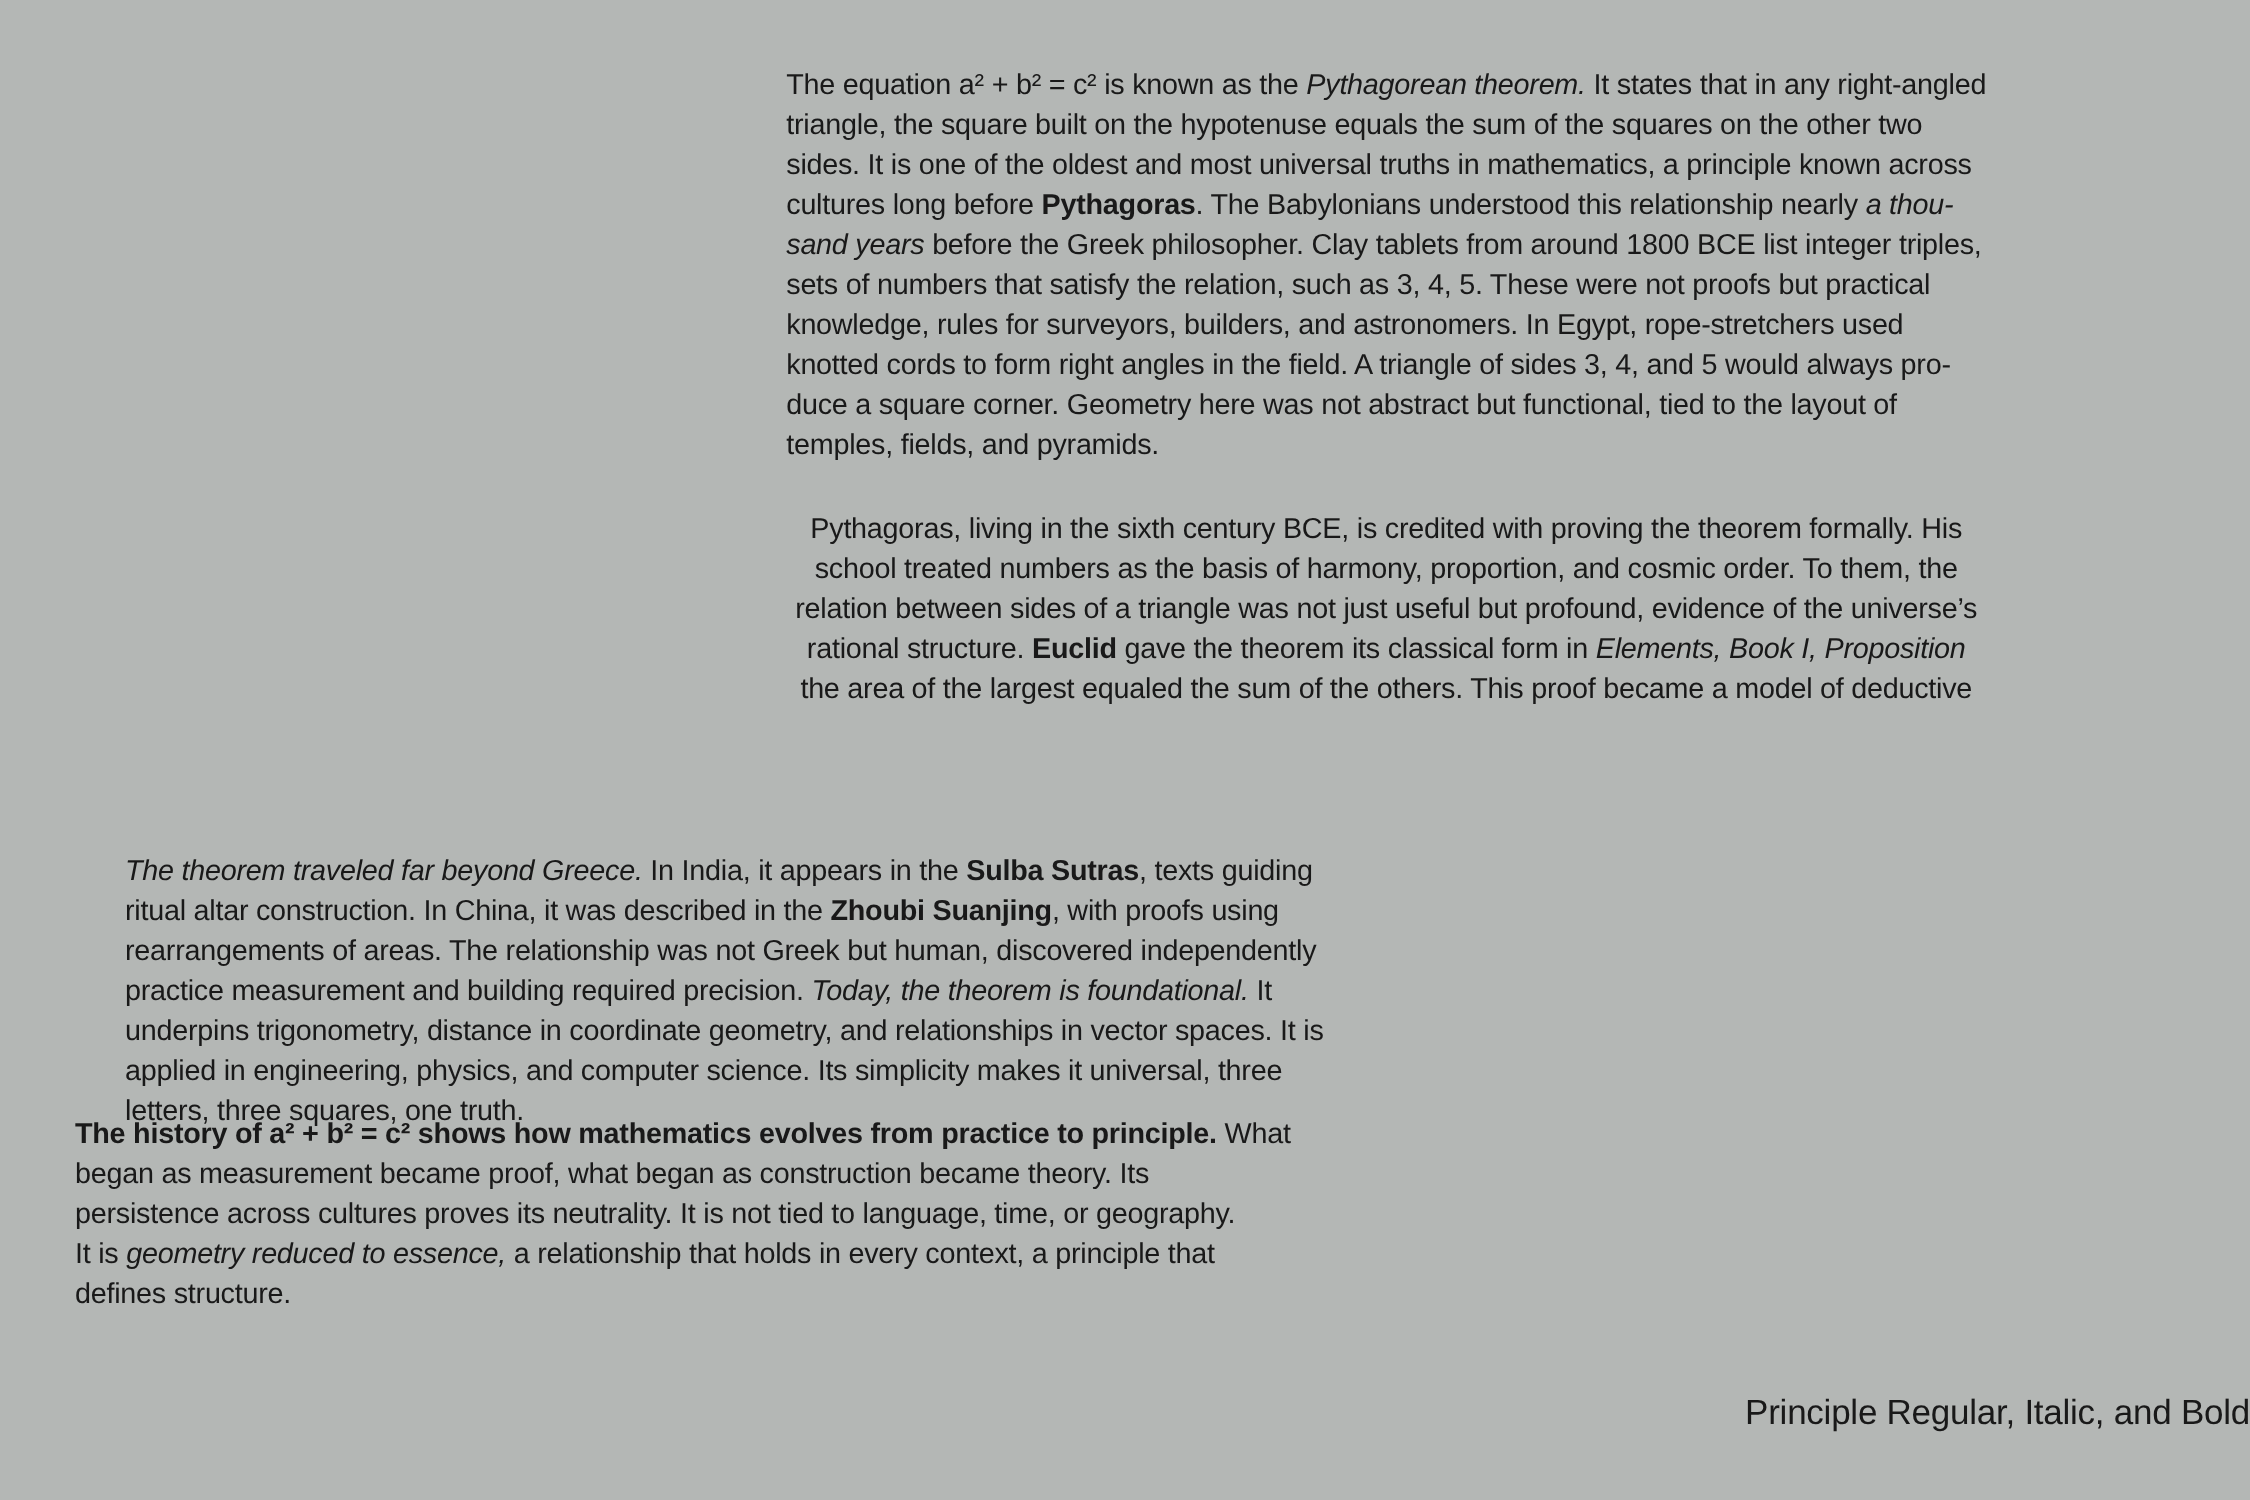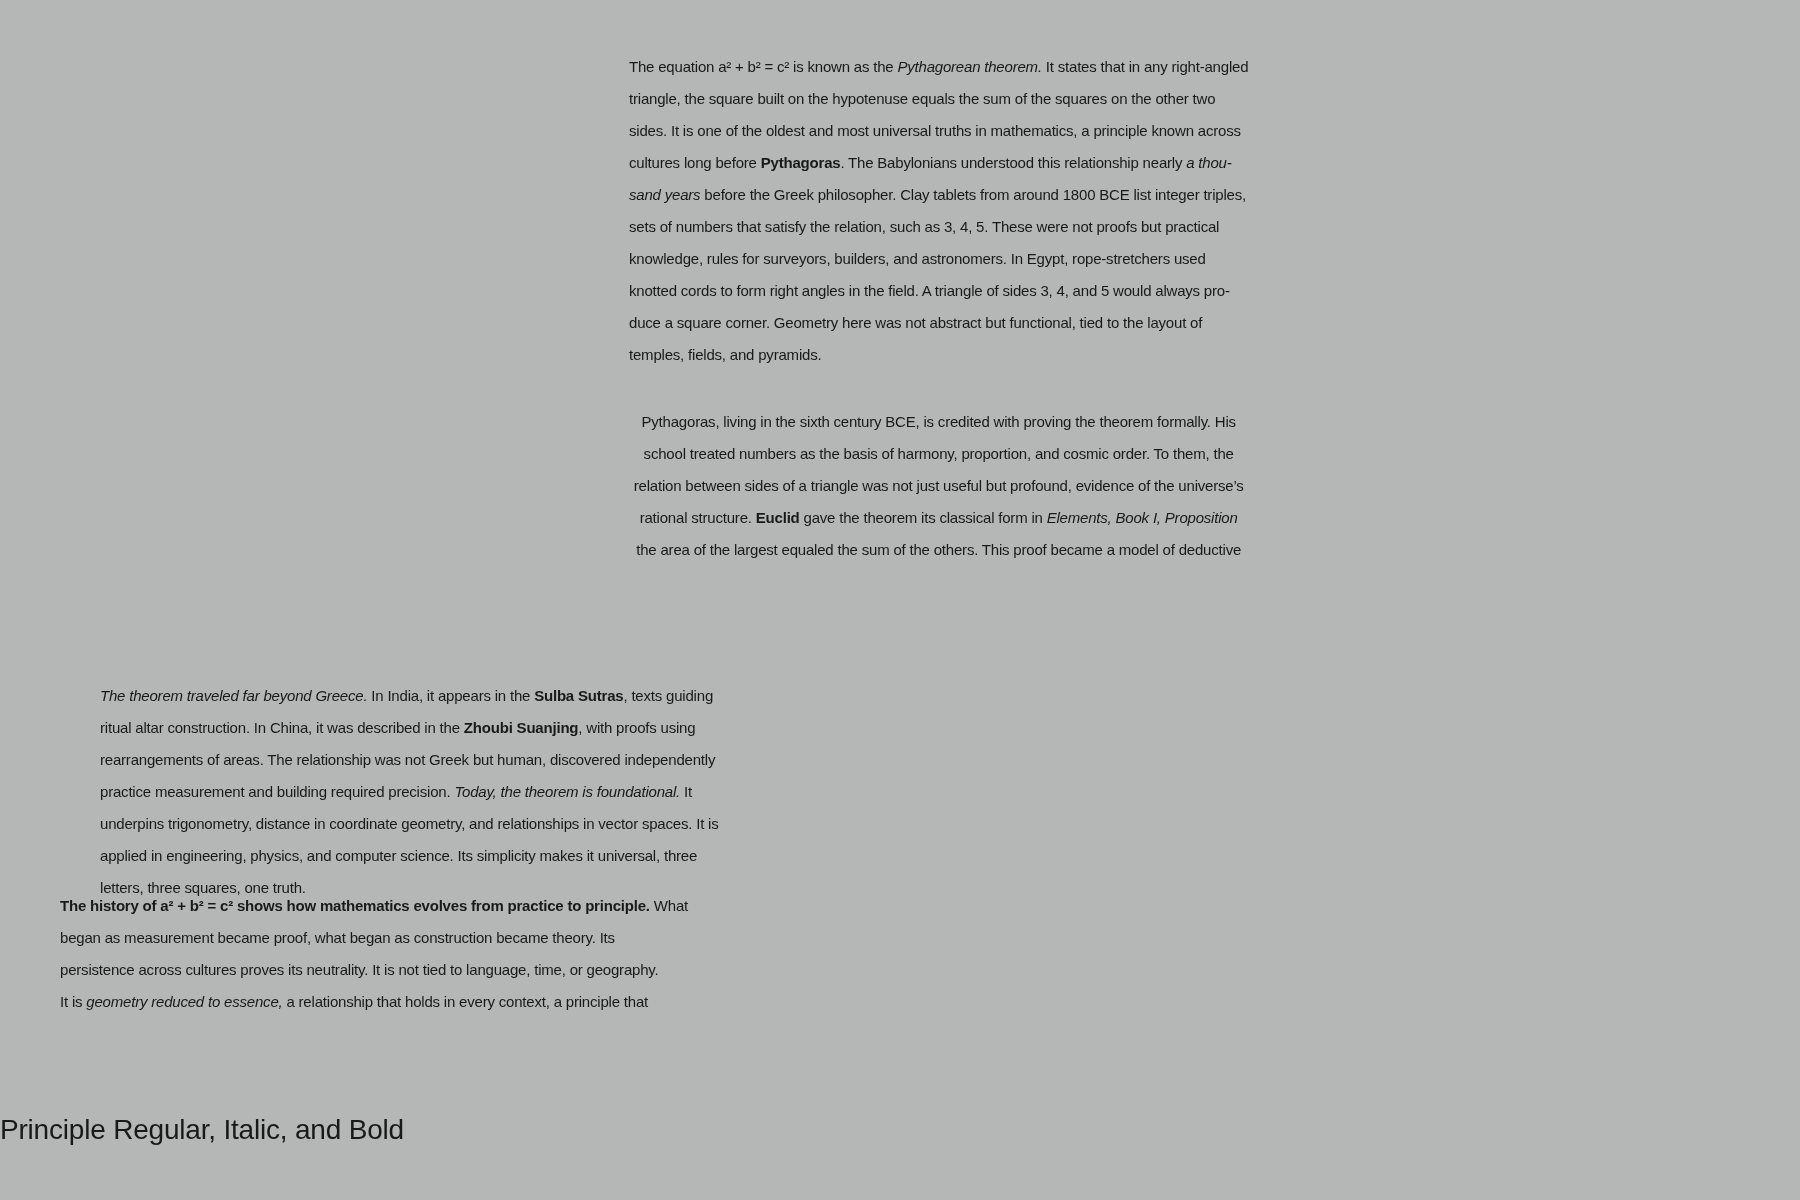--- a/index.html
+++ b/index.html
@@ -8,21 +8,21 @@
   }
   body {
     width: 1800px;
     height: 1200px;
     position: relative;
     overflow: hidden;
     font-family: "Liberation Sans", "DejaVu Sans", sans-serif;
   }
   .text-block {
     position: absolute;
-    font-size: 15px;
+    font-size: 23px;
     line-height: 32px;
     letter-spacing: -0.2px;
   }
   .paragraph + .paragraph {
     margin-top: 35px;
     text-align: center;
   }
   .text-line {
     white-space: nowrap;
   }
@@ -32,21 +32,21 @@
 
   #block-right  { left: 629px; top: 51px;  }
   #block-left-1 { left: 60px;  top: 680px; margin-left: 40px; }
   #block-left-2 { left: 60px;  top: 890px; }
 
   .caption {
     position: absolute;
     top: 1112px;
     left: 0;
     width: 100%;
-    text-align: left;
+    text-align: right;
     font-size: 28px;
     line-height: 36px;
     letter-spacing: -0.2px;
     font-weight: 400;
   }
 </style>
 </head>
 <body style="background: rgb(180, 183, 181); color: rgb(25, 25, 25);">
 
 <main>
@@ -83,17 +83,18 @@
         <div class="text-line"><span class="seg-regular">letters, three squares, one truth.</span></div>
       </div>
     </section>
 
   <section class="text-block" id="block-left-2">
       <div class="paragraph">
         <div class="text-line"><span class="seg-bold">The history of a² + b² = c² shows how mathematics evolves from practice to principle.</span><span class="seg-regular"> What</span></div>
         <div class="text-line"><span class="seg-regular">began as measurement became proof, what began as construction became theory. Its</span></div>
         <div class="text-line"><span class="seg-regular">persistence across cultures proves its neutrality. It is not tied to language, time, or geography.</span></div>
         <div class="text-line"><span class="seg-regular">It is </span><span class="seg-italic">geometry reduced to essence,</span><span class="seg-regular"> a relationship that holds in every context, a principle that</span></div>
+        <div class="text-line"><span class="seg-regular">defines structure.</span></div>
       </div>
     </section>
 
   <footer class="caption">Principle Regular, Italic, and Bold</footer>
 </main>
 
 </body></html>

